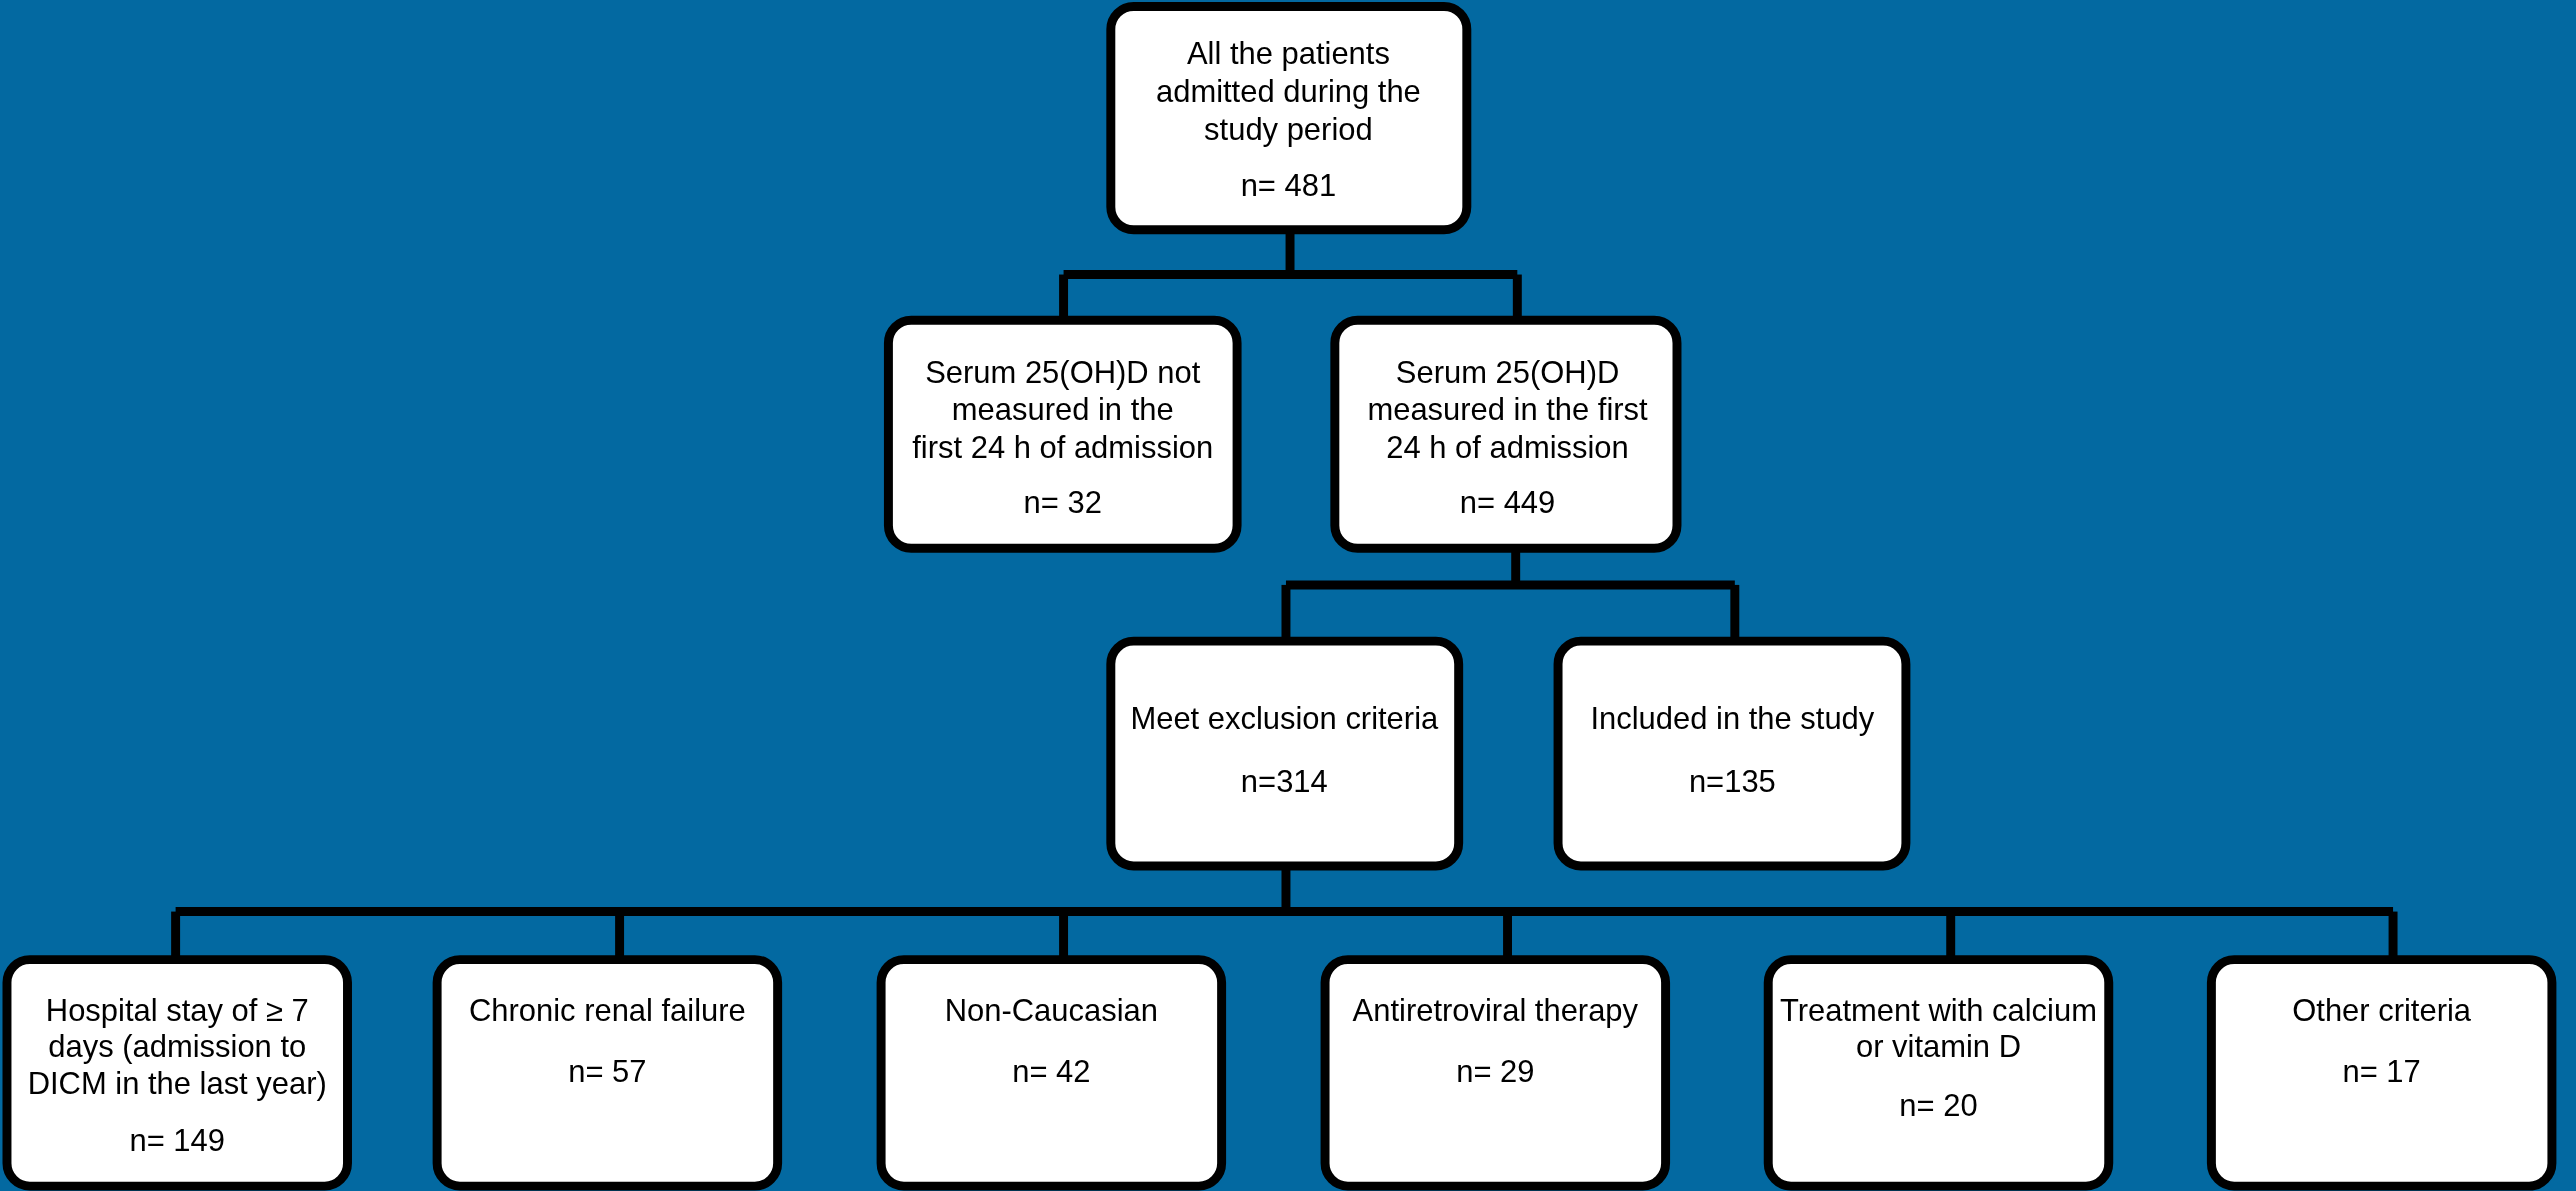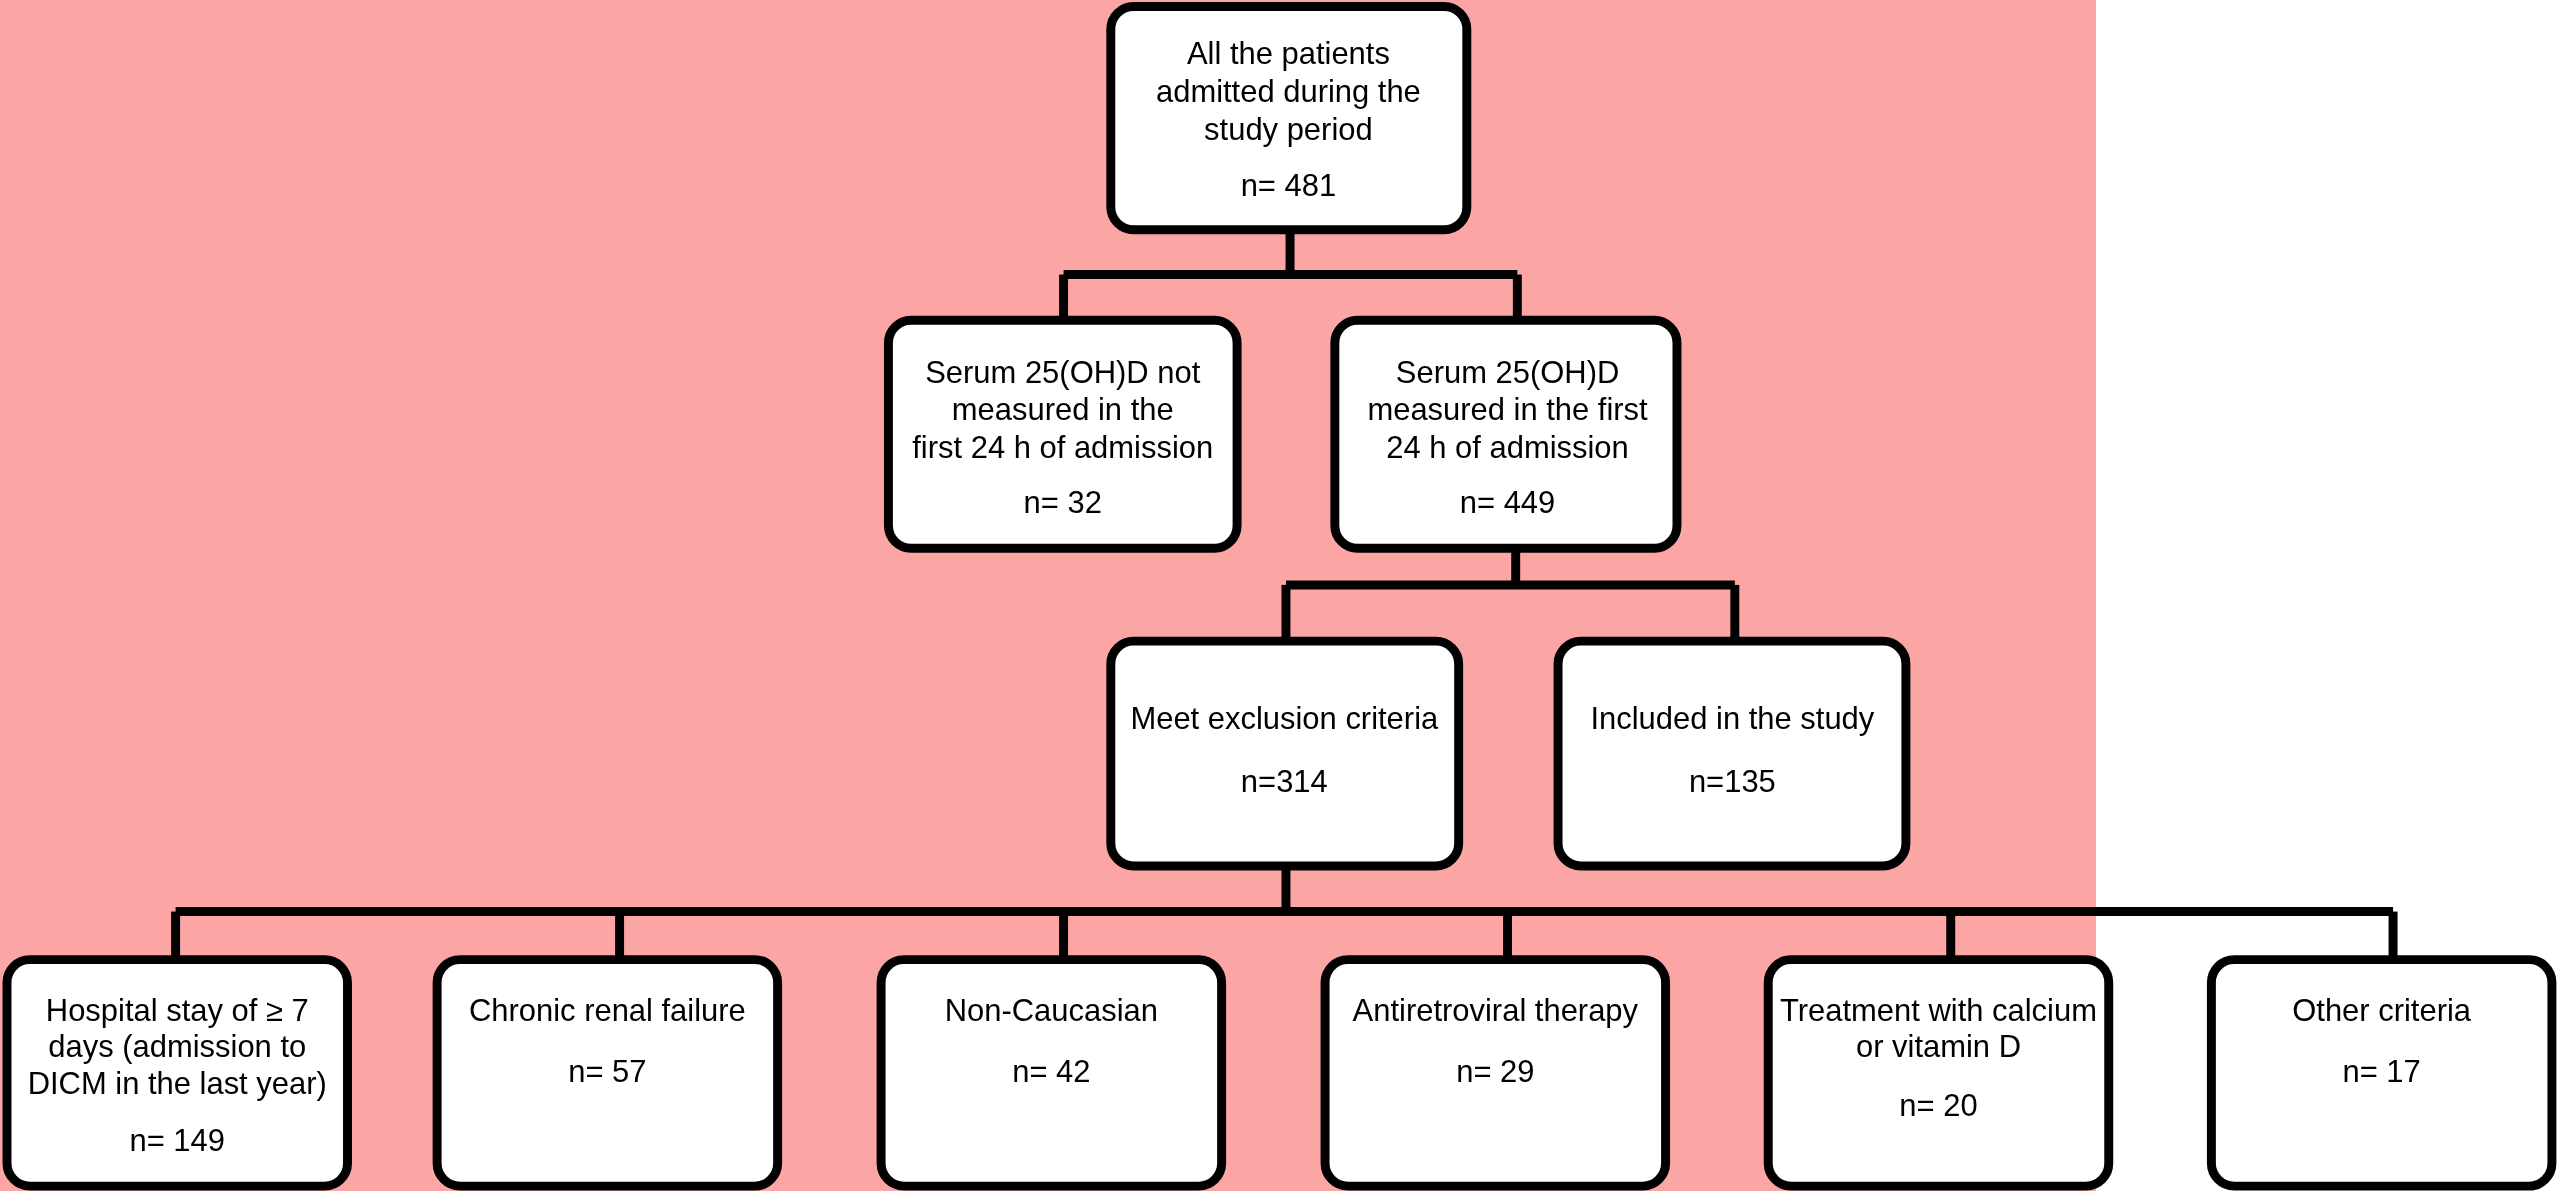--- a/index.html
+++ b/index.html
@@ -2,23 +2,23 @@
 <html style="font-size:13px"><head>
 <meta charset="utf-8">
 <style>
   html, body {
     margin: 0;
     padding: 0;
     background: #ffffff;
   }
   #flowchart-root {
     position: relative;
-    width: 2096px;
+    width: 2576px;
     height: 1191px;
-    background: #fca5a5;
+    background: #0369a1;
     font-family: "Liberation Sans", sans-serif;
   }
   svg.chart-svg {
     display: block;
     width: 2576px;
     height: 1191px;
   }
   .node-box {
     fill: #ffffff;
     stroke: #000000;

